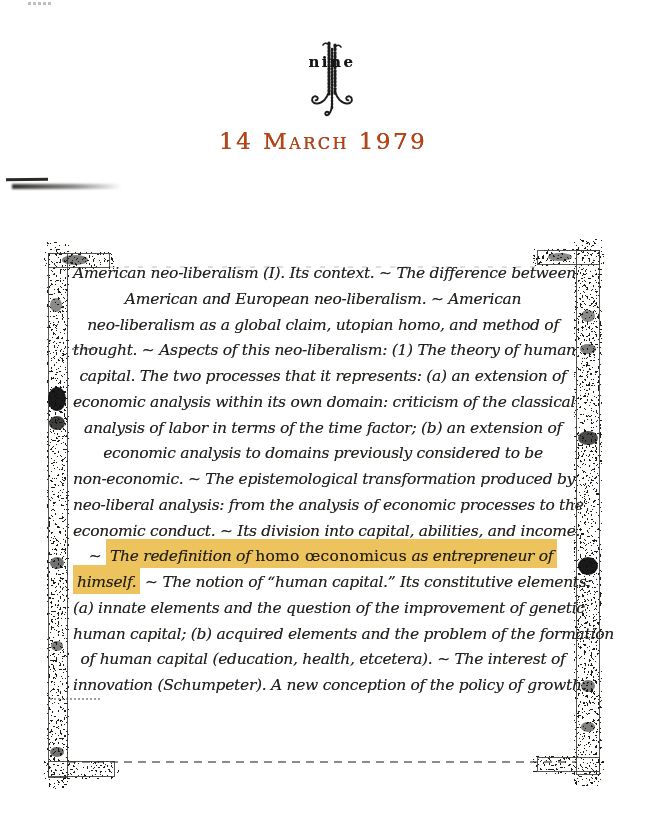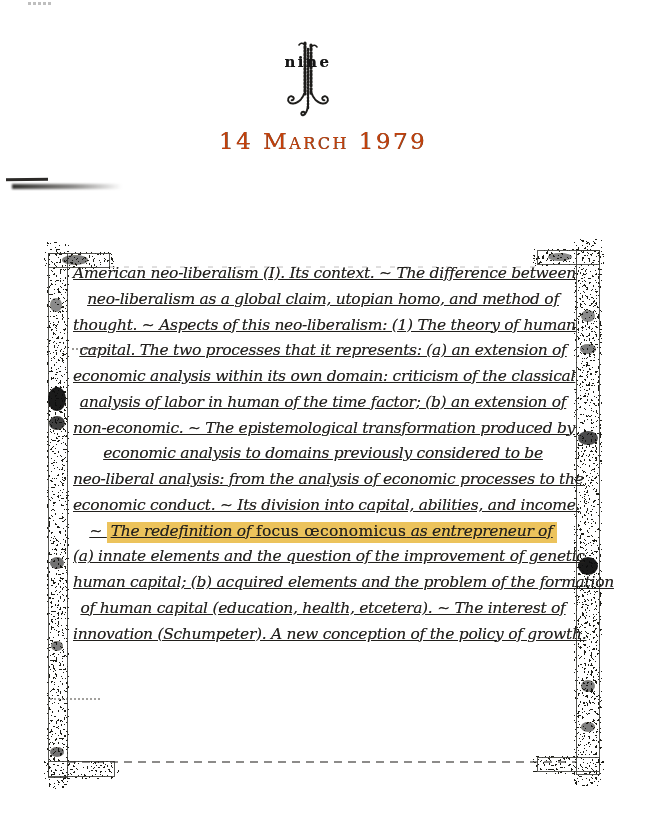--- a/index.html
+++ b/index.html
@@ -2,21 +2,21 @@
 <html style="--hl-color: #ecc35c;"><head>
 <meta charset="utf-8">
 <style>
   html,body{margin:0;padding:0;background:#e8e8e8;}
   #page{
     position:relative; width:646px; height:835px; margin:0 auto;
     background:#ffffff; overflow:hidden;
     font-family:"DejaVu Serif","Liberation Serif",serif;
   }
   
-  #ornament{position:absolute; left:280px; top:40px; width:56px; height:80px;}
+  #ornament{position:absolute; left:304px; top:40px; width:56px; height:80px;}
   #ornament svg{position:absolute; left:0; top:0;}
   #chapter-word{
     position:absolute; left:50%; top:13px; transform:translateX(-50%);
     font-weight:bold; font-size:15px; letter-spacing:2.5px; color:#161616;
     white-space:nowrap; text-shadow:0 0 0.4px rgba(20,20,20,.6);
   }
   
   #date-heading{
     position:absolute; left:0; top:128px; width:100%;
     text-align:center; font-size:23px; font-variant:small-caps;
@@ -36,25 +36,24 @@
   #dots-2{left:50px; top:698px; width:50px; height:0; border-top:2px dotted rgba(70,66,60,.5);}
   
   #frame-svg{position:absolute; left:0; top:0; pointer-events:none;}
   
   #summary-block{
     position:absolute; left:50%; top:261px; transform:translateX(-50%);
     width:500px; text-align:center; white-space:nowrap;
     line-height:25.75px; font-size:15.5px; font-style:italic;
     letter-spacing:-0.3px; color:#211f1c;
     text-shadow:0 0 0.45px rgba(33,31,28,.55);
-    text-decoration:underline;
   }
   .sline{height:25.75px;}
   .roman{font-style:normal; letter-spacing:0.3px;}
-  .hl{background:var(--hl-color,#ecc35c); padding-top:0; padding-bottom:3px;}
+  .hl{background:var(--hl-color,#ecc35c); padding-top:8px; padding-bottom:3px;}
   .hl-start{padding-left:4px;}
   .hl-end{padding-right:4px;}
 </style>
 </head>
 <body>
 
 <div id="page">
 
   <div id="ornament">
     <svg width="56" height="80" viewBox="0 0 56 80">
@@ -151,29 +150,31 @@
       <ellipse cx="588" cy="316" rx="7" ry="6" opacity="0.5"></ellipse>
       <ellipse cx="588" cy="349" rx="8" ry="5" opacity="0.55"></ellipse>
       <ellipse cx="588" cy="686" rx="7" ry="6" opacity="0.55"></ellipse>
       <ellipse cx="588" cy="727" rx="7" ry="5" opacity="0.55"></ellipse>
       <ellipse cx="560" cy="257" rx="12" ry="4" opacity="0.5"></ellipse>
     </g>
   </svg>
 
   <div id="summary-block">
       <div class="sline"><span>American neo-liberalism (I). Its context. ∼ The difference between</span></div>
+      <div class="sline"><span>American and European neo-liberalism. ∼ American</span></div>
       <div class="sline"><span>neo-liberalism as a global claim, utopian homo, and method of</span></div>
       <div class="sline"><span>thought. ∼ Aspects of this neo-liberalism: (1) The theory of human</span></div>
       <div class="sline"><span>capital. The two processes that it represents: (a) an extension of</span></div>
       <div class="sline"><span>economic analysis within its own domain: criticism of the classical</span></div>
-      <div class="sline"><span>analysis of labor in human of the time factor; (b) an extension of</span></div>
+      <div class="sline"><span>analysis of labor in terms of the time factor; (b) an extension of</span></div>
+      <div class="sline"><span>economic analysis to domains previously considered to be</span></div>
       <div class="sline"><span>non-economic. ∼ The epistemological transformation produced by</span></div>
-      <div class="sline"><span>economic analysis to domains previously considered to be</span></div>
       <div class="sline"><span>neo-liberal analysis: from the analysis of economic processes to the</span></div>
       <div class="sline"><span>economic conduct. ∼ Its division into capital, abilities, and income.</span></div>
-      <div class="sline"><span>∼ </span><span class="hl hl-start">The redefinition of </span><span class="roman hl">focus œconomicus</span><span class="hl hl-end"> as entrepreneur of</span></div>
+      <div class="sline"><span>∼ </span><span class="hl hl-start">The redefinition of </span><span class="roman hl">homo œconomicus</span><span class="hl hl-end"> as entrepreneur of</span></div>
+      <div class="sline"><span class="hl hl-start hl-end">himself.</span><span> ∼ The notion of “human capital.” Its constitutive elements:</span></div>
       <div class="sline"><span>(a) innate elements and the question of the improvement of genetic</span></div>
       <div class="sline"><span>human capital; (b) acquired elements and the problem of the formation</span></div>
       <div class="sline"><span>of human capital (education, health, etcetera). ∼ The interest of</span></div>
       <div class="sline"><span>innovation (Schumpeter). A new conception of the policy of growth.</span></div>
     </div>
 
 </div>
 
 </body></html>

